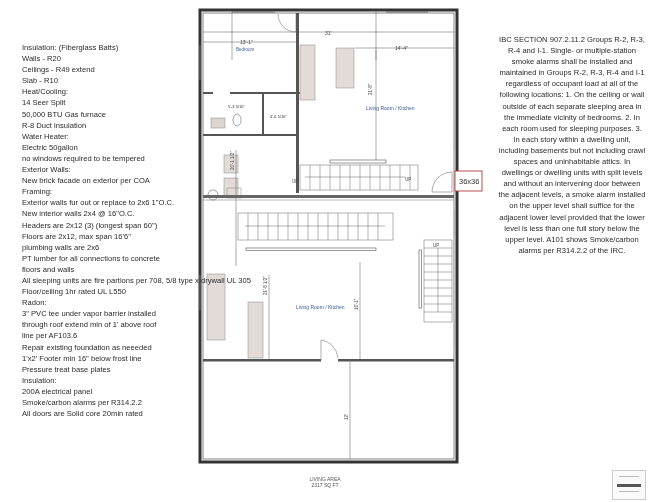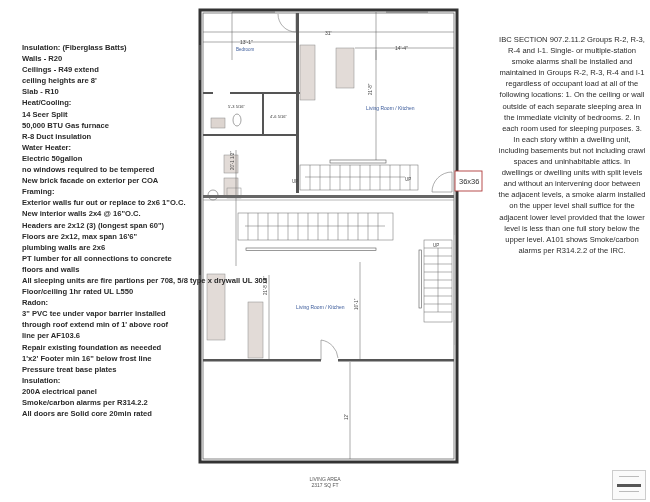--- a/index.html
+++ b/index.html
@@ -1,20 +1,20 @@
 <!DOCTYPE html>
 <html><head>
 <meta charset="utf-8">
 <style>
   html, body { margin:0; padding:0; background:#ffffff; }
   body { width:650px; height:502px; position:relative; overflow:hidden;
          font-family:"Liberation Sans", sans-serif; color:#222; }
   .notes-left { position:absolute; left:22px; top:42px; width:300px;
                 font-size:7.6px; line-height:11.1px; color:#2a2a2a; z-index:3; }
-  .notes-left div { white-space:nowrap;font-weight:bold; }
+  .notes-left div { white-space:nowrap; }
   .notes-right { position:absolute; left:498px; top:34px; width:148px;
                  font-size:7.6px; line-height:11.1px; color:#2a2a2a;text-align:center; }
   .plan { position:absolute; left:0; top:0; width:650px; height:502px; }
   .footer { position:absolute; left:280px; top:476px; width:90px; text-align:center;
             font-size:5px; color:#555; line-height:6px; }
   .stamp { position:absolute; left:612px; top:470px; width:32px; height:28px;
            border:1px solid #ccc; background:#fafafa; }
   .stamp .bar { position:absolute; left:4px; top:13px; width:24px; height:3px; background:#555; }
   .stamp .l1 { position:absolute; left:6px; top:5px; width:20px; height:1px; background:#bbb; }
   .stamp .l2 { position:absolute; left:6px; top:20px; width:20px; height:1px; background:#bbb; }
@@ -158,29 +158,29 @@
     <line x1="455" y1="320" x2="455" y2="345"></line>
     <line x1="200" y1="45" x2="200" y2="80"></line>
     <line x1="200" y1="275" x2="200" y2="310"></line>
   </g>
 </svg>
 
 <div class="notes-left">
   <div>Insulation: (Fiberglass Batts)</div>
   <div>Walls - R20</div>
   <div>Ceilings - R49 extend</div>
-  <div>ceiling heights are 8'</div>
   <div>Slab - R10</div>
   <div>Heat/Cooling:</div>
   <div>14 Seer Split</div>
   <div>50,000 BTU Gas furnace</div>
   <div>R-8 Duct insulation</div>
   <div>Water Heater:</div>
   <div>Electric 50gallon</div>
   <div>no windows required to be tempered</div>
+  <div>Exterior Walls:</div>
   <div>New brick facade on exterior per COA</div>
   <div>Framing:</div>
   <div>Exterior walls fur out or replace to 2x6 1"O.C.</div>
   <div>New interior walls 2x4 @ 16"O.C.</div>
   <div>Headers are 2x12 (3) (longest span 60")</div>
   <div>Floors are 2x12, max span 16'6"</div>
   <div>plumbing walls are 2x6</div>
   <div>PT lumber for all connections to concrete</div>
   <div>floors and walls</div>
   <div>All sleeping units are fire partions per 708, 5/8 type x drywall UL 305</div>

